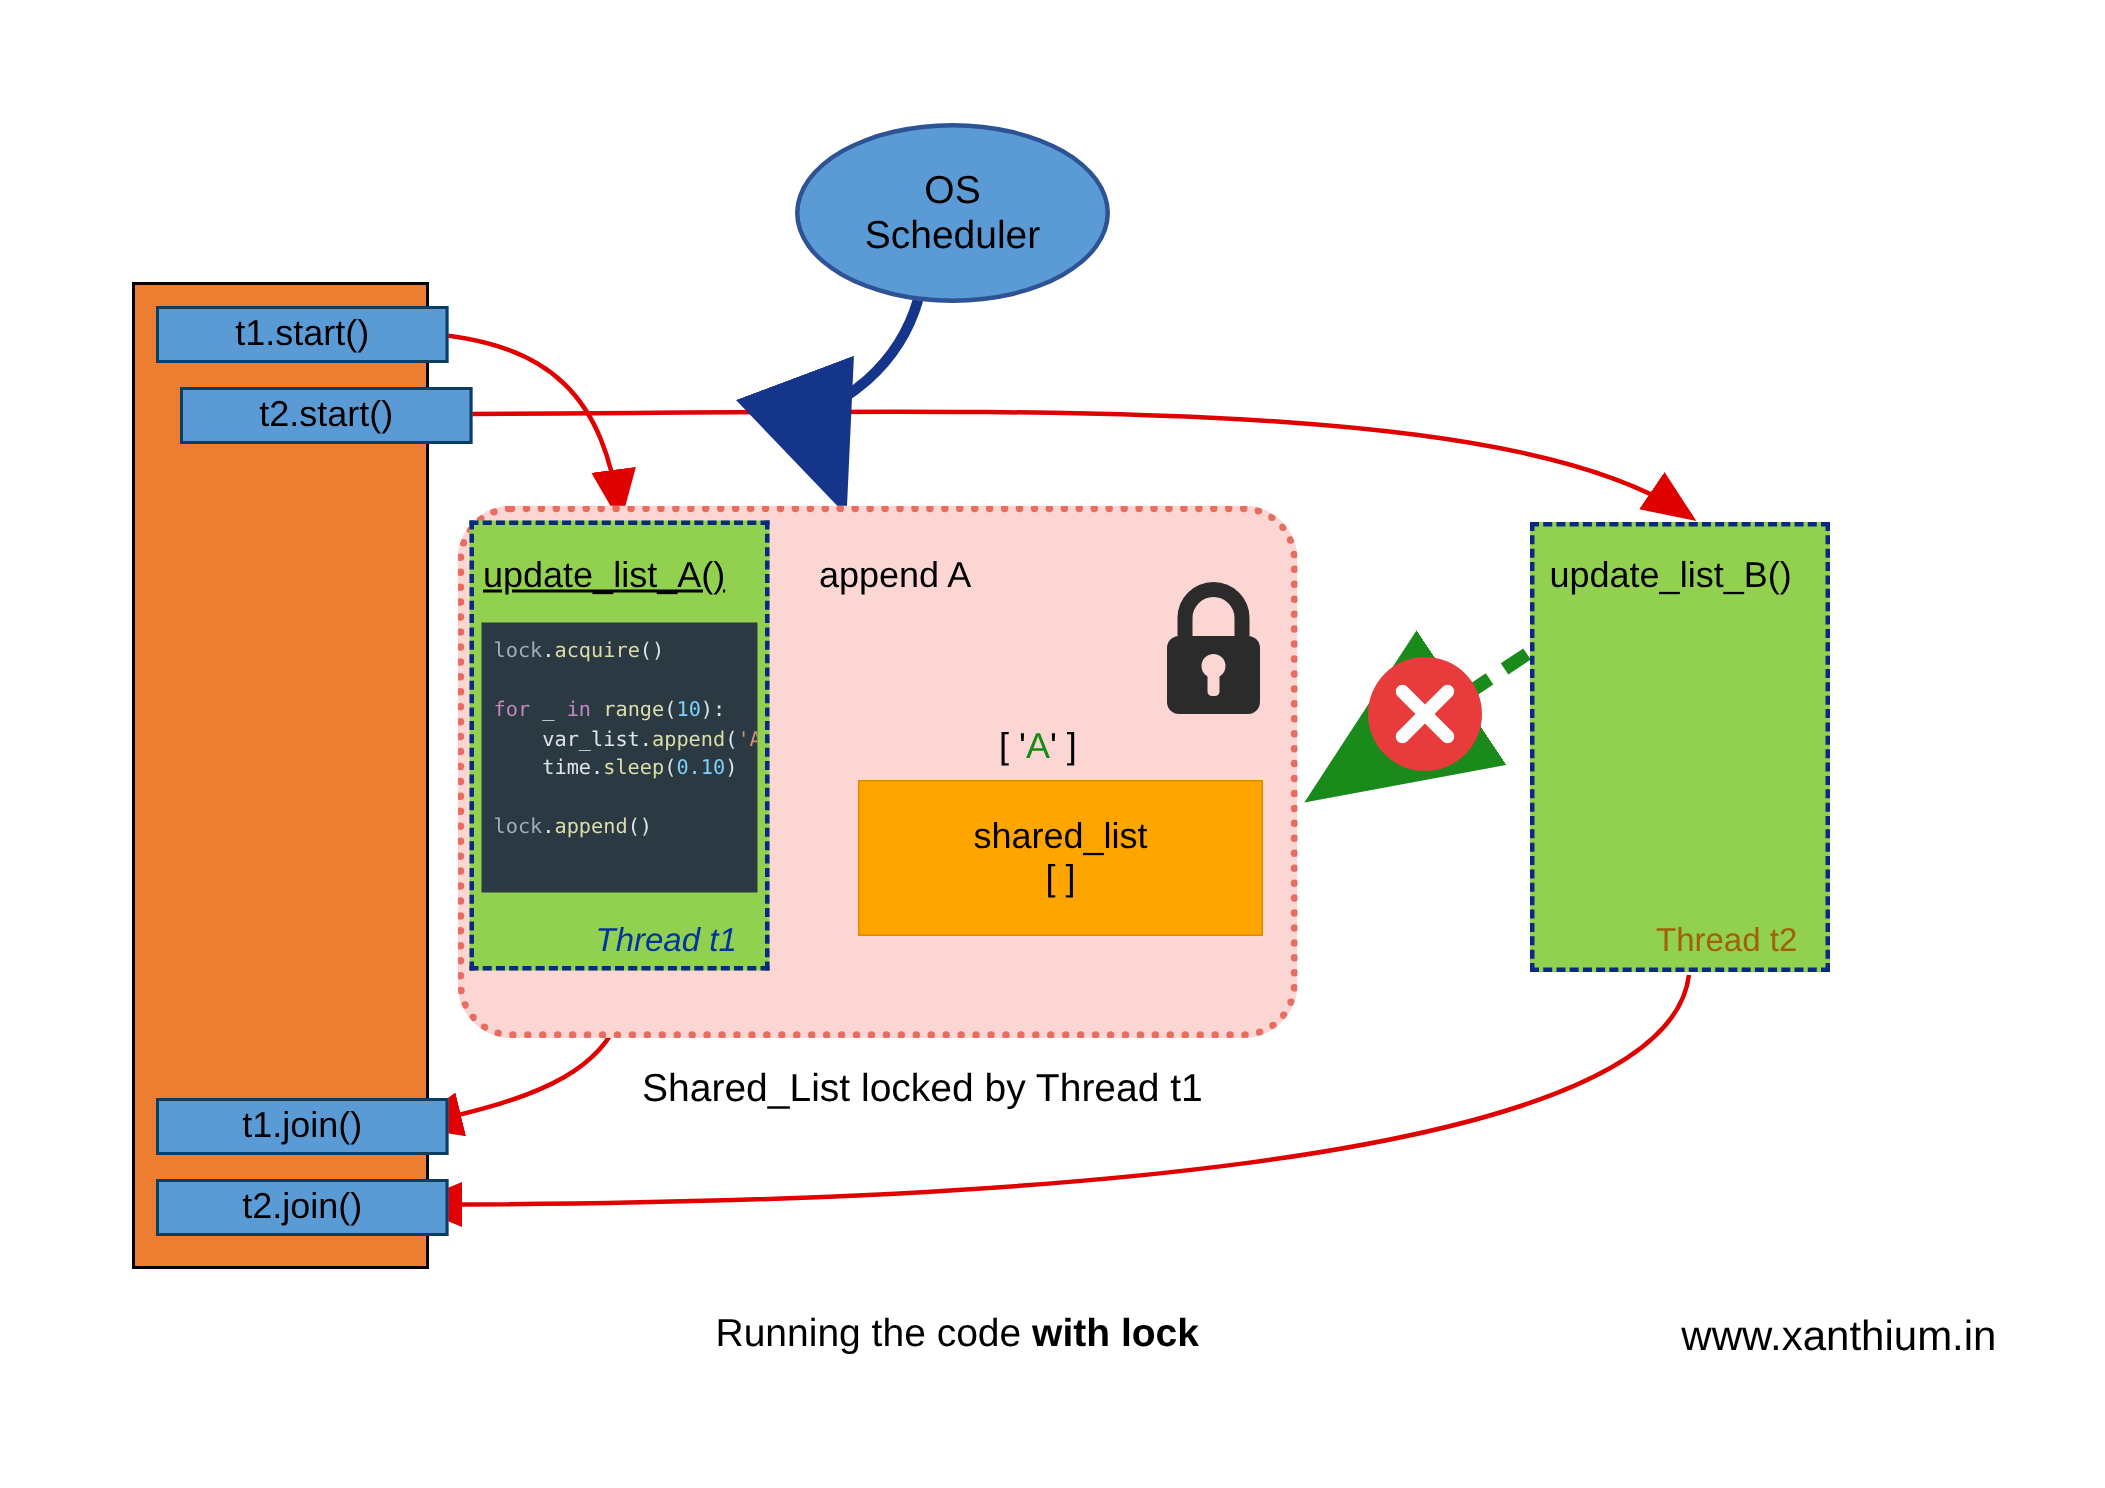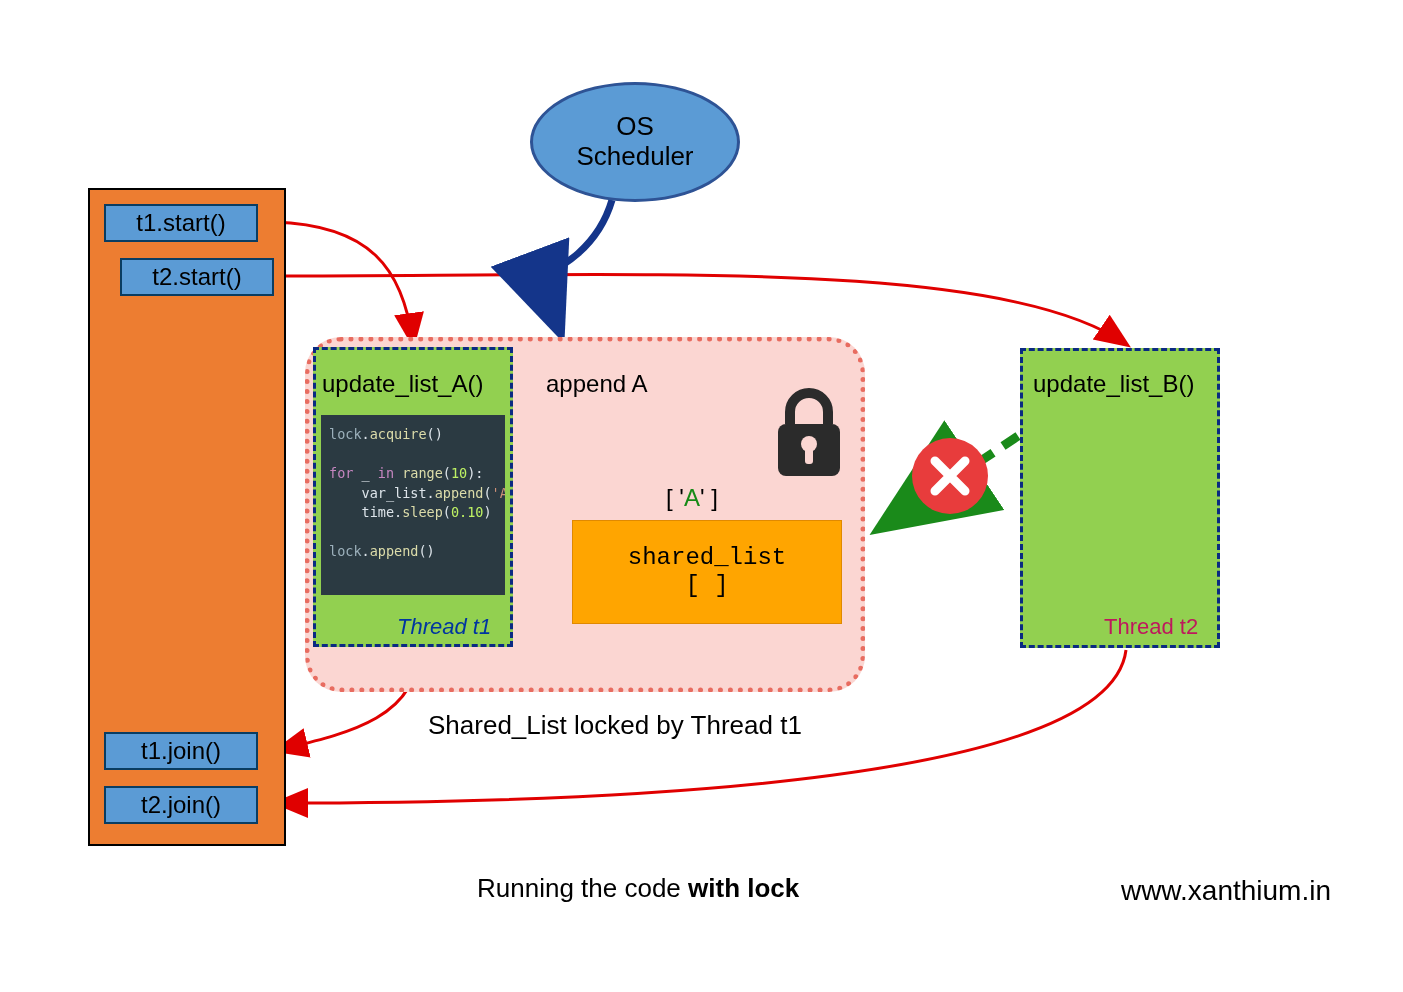--- a/index.html
+++ b/index.html
@@ -13,21 +13,21 @@
   }
   .canvas { position: relative; width: 1403px; height: 992px; border-radius: 25px; }
 
   
   .main-thread-label { position: absolute; left: 90px; top: 155px; font-size: 26px; color: #000; margin-top: 36px; }
   .main-thread-box {
     position: absolute; left: 88px; top: 188px; width: 198px; height: 658px;
     background: #ed7d31; border: 2px solid #000;
   }
   .mt-button {
-    position: absolute; left: 104px; width: 154px; height: 38px;
+    position: absolute; left: 104px; width: 195px; height: 38px;
     background: #5b9bd5; border: 2px solid #0a3d62;
     display: flex; align-items: center; justify-content: center;
     font-size: 24px; color: #000;
   }
 
   
   .scheduler-ellipse {
     position: absolute; left: 530px; top: 82px; width: 210px; height: 120px;
     background: #5b9bd5; border: 3px solid #2e5395; border-radius: 50%;
     display: flex; align-items: center; justify-content: center;
@@ -39,50 +39,50 @@
     position: absolute; left: 305px; top: 337px; width: 560px; height: 355px;
     background: #fbd6d2; border: 5px dotted #e86c60; border-radius: 36px;
   }
   .locked-label { position: absolute; left: 428px; top: 710px; font-size: 26px; color: #000; }
 
   
   .thread-t1 {
     position: absolute; left: 313px; top: 347px; width: 200px; height: 300px;
     background: #92d050; border: 3px dashed #0a2a82;
   }
-  .thread-t1-label { position: absolute; left: 322px; top: 370px; font-size: 24px; color: #000; }
+  .thread-t1-label { position: absolute; left: 322px; top: 370px; font-size: 24px; color: #000; text-decoration: underline; }
   .thread-t1-bottom { position: absolute; left: 397px; top: 614px; font-size: 22px; color: #0035a0; font-style: italic; }
 
   
   .code-block {
     position: absolute; left: 321px; top: 415px; width: 184px; height: 180px;
     background: #2b3a42; color: #dde4ea; font-family: Consolas, Menlo, monospace;
     font-size: 13.5px; padding: 10px 8px; white-space: pre; line-height: 1.45;
     overflow: hidden;
   }
   .code-block .kw { color: #c586c0; }
   .code-block .fn { color: #dcdcaa; }
   .code-block .str { color: #ce9178; }
-  .code-block .num { color: #bef264; }
+  .code-block .num { color: #7dd3fc; }
   .code-block .dim { color: #9cb0bb; }
 
   
   .thread-t2 {
     position: absolute; left: 1020px; top: 348px; width: 200px; height: 300px;
     background: #92d050; border: 3px dashed #0a2a82;
   }
   .thread-t2-label { position: absolute; left: 1033px; top: 370px; font-size: 24px; color: #000; }
-  .thread-t2-bottom { position: absolute; left: 1104px; top: 614px; font-size: 22px; color: #be185d; }
+  .thread-t2-bottom { position: absolute; left: 1104px; top: 614px; font-size: 22px; color: #a16207; }
 
   
   .shared-list-box {
     position: absolute; left: 572px; top: 520px; width: 270px; height: 104px;
     background: #ffa500; border: 1px solid #e08900;
     display: flex; flex-direction: column; align-items: center; justify-content: center;
-    font-size: 24px; color: #000; line-height: 1.15; font-family: Liberation Mono, monospace;
+    font-size: 24px; color: #000; line-height: 1.15;
   }
   .shared-a-label { position: absolute; left: 666px; top: 484px; font-size: 24px; }
   .shared-a-label .green { color: #178a17; }
 
   .append-a-label { position: absolute; left: 546px; top: 370px; font-size: 24px; color: #000; }
 
   
   .lock-icon { position: absolute; left: 770px; top: 382px; width: 78px; height: 100px; }
 
   

